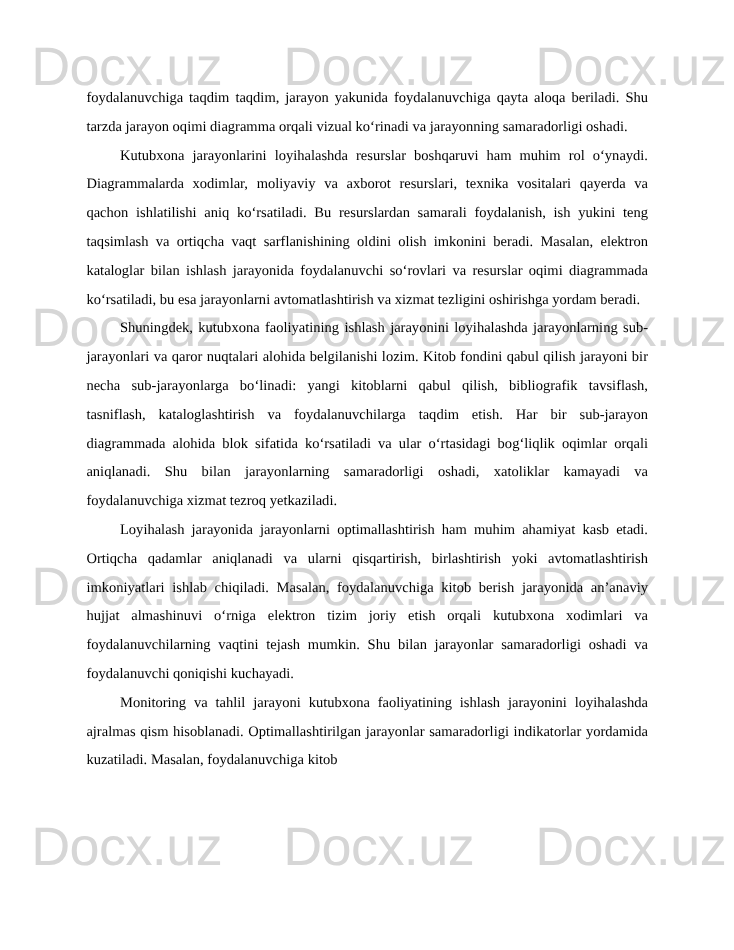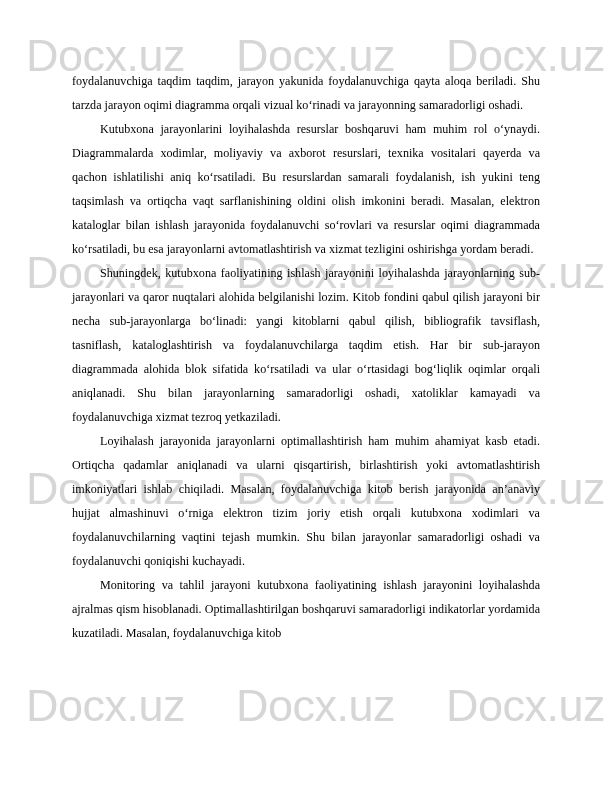--- a/index.html
+++ b/index.html
@@ -47,14 +47,14 @@
   <span class="wm" style="left:26px;">Docx.uz</span>
   <span class="wm" style="left:236px;">Docx.uz</span>
   <span class="wm" style="left:446px;">Docx.uz</span>
 </div>
 
 <div class="page-body">
   <p class="para cont">foydalanuvchiga taqdim taqdim, jarayon yakunida foydalanuvchiga qayta aloqa beriladi. Shu tarzda jarayon oqimi diagramma orqali vizual ko‘rinadi va jarayonning samaradorligi oshadi.</p>
   <p class="para">Kutubxona jarayonlarini loyihalashda resurslar boshqaruvi ham muhim rol o‘ynaydi. Diagrammalarda xodimlar, moliyaviy va axborot resurslari, texnika vositalari qayerda va qachon ishlatilishi aniq ko‘rsatiladi. Bu resurslardan samarali foydalanish, ish yukini teng taqsimlash va ortiqcha vaqt sarflanishining oldini olish imkonini beradi. Masalan, elektron kataloglar bilan ishlash jarayonida foydalanuvchi so‘rovlari va resurslar oqimi diagrammada ko‘rsatiladi, bu esa jarayonlarni avtomatlashtirish va xizmat tezligini oshirishga yordam beradi.</p>
   <p class="para">Shuningdek, kutubxona faoliyatining ishlash jarayonini loyihalashda jarayonlarning sub-jarayonlari va qaror nuqtalari alohida belgilanishi lozim. Kitob fondini qabul qilish jarayoni bir necha sub-jarayonlarga bo‘linadi: yangi kitoblarni qabul qilish, bibliografik tavsiflash, tasniflash, kataloglashtirish va foydalanuvchilarga taqdim etish. Har bir sub-jarayon diagrammada alohida blok sifatida ko‘rsatiladi va ular o‘rtasidagi bog‘liqlik oqimlar orqali aniqlanadi. Shu bilan jarayonlarning samaradorligi oshadi, xatoliklar kamayadi va foydalanuvchiga xizmat tezroq yetkaziladi.</p>
   <p class="para">Loyihalash jarayonida jarayonlarni optimallashtirish ham muhim ahamiyat kasb etadi. Ortiqcha qadamlar aniqlanadi va ularni qisqartirish, birlashtirish yoki avtomatlashtirish imkoniyatlari ishlab chiqiladi. Masalan, foydalanuvchiga kitob berish jarayonida an’anaviy hujjat almashinuvi o‘rniga elektron tizim joriy etish orqali kutubxona xodimlari va foydalanuvchilarning vaqtini tejash mumkin. Shu bilan jarayonlar samaradorligi oshadi va foydalanuvchi qoniqishi kuchayadi.</p>
-  <p class="para">Monitoring va tahlil jarayoni kutubxona faoliyatining ishlash jarayonini loyihalashda ajralmas qism hisoblanadi. Optimallashtirilgan boshqaruvi samaradorligi indikatorlar yordamida kuzatiladi. Masalan, foydalanuvchiga kitob</p>
+  <p class="para">Monitoring va tahlil jarayoni kutubxona faoliyatining ishlash jarayonini loyihalashda ajralmas qism hisoblanadi. Optimallashtirilgan jarayonlar samaradorligi indikatorlar yordamida kuzatiladi. Masalan, foydalanuvchiga kitob</p>
 </div>
 
 </body></html>

